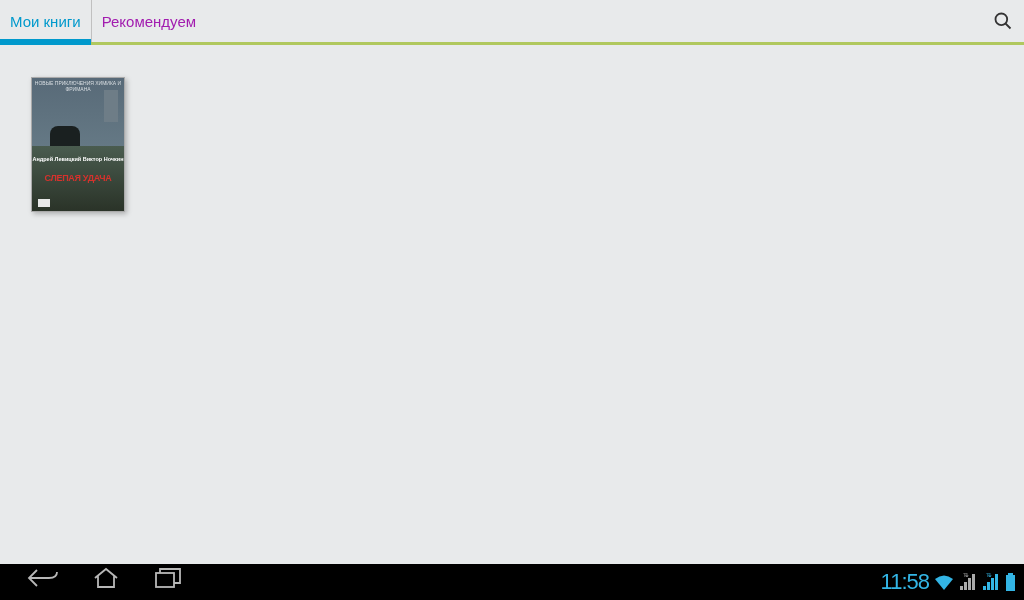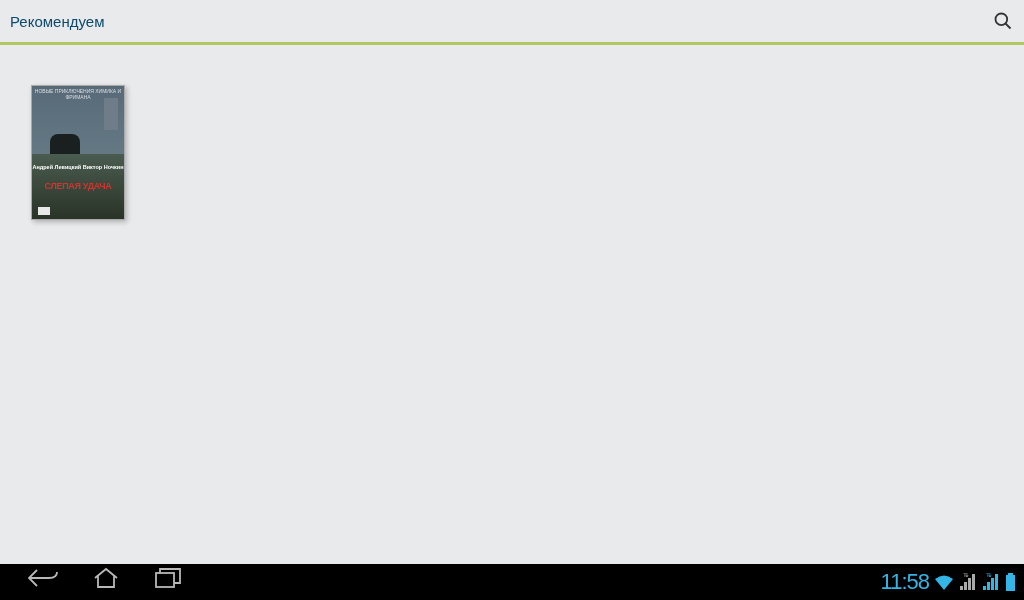--- a/index.html
+++ b/index.html
@@ -21,21 +21,21 @@
     .tabs {
       display: flex;
       align-items: stretch;
       height: 100%;
     }
     .tab {
       padding: 0 10px;
       display: flex;
       align-items: center;
       font-size: 15px;
-      color: #0c4a6e;
+      color: #a21caf;
       cursor: pointer;
       position: relative;
       border-right: 1px solid #c0c0c0;
     }
     .tab.active {
       color: #0099cc;
     }
     .tab.active::after {
       content: "";
       position: absolute;
@@ -54,21 +54,21 @@
       align-items: center;
       justify-content: center;
       cursor: pointer;
     }
     .divider {
       height: 3px;
       background: #98b922;
       opacity: 0.7;
     }
     .content {
-      padding: 40px 8px;
+      padding: 32px 8px;
       height: calc(100% - 42px - 3px - 36px);
     }
     .book-item {
       width: 140px;
       text-align: center;
       cursor: pointer;
     }
     .book-cover {
       width: 94px;
       height: 135px;
@@ -192,20 +192,23 @@
       font-weight: 300;
       letter-spacing: -1px;
     }
     .status-icon { display: flex; align-items: flex-end; }
   </style>
 </head>
 <body>
 
 <div class="top-bar">
   <div class="tabs">
+    <div class="tab active">
+      <span>Мои книги</span>
+    </div>
     <div class="tab">
       <span>Рекомендуем</span>
     </div>
   </div>
   <div class="search-icon">
     <svg width="20" height="20" viewBox="0 0 24 24" fill="none" stroke="#333" stroke-width="2.2">
       <circle cx="10" cy="10" r="7"></circle>
       <line x1="21" y1="21" x2="15" y2="15"></line>
     </svg>
   </div>

